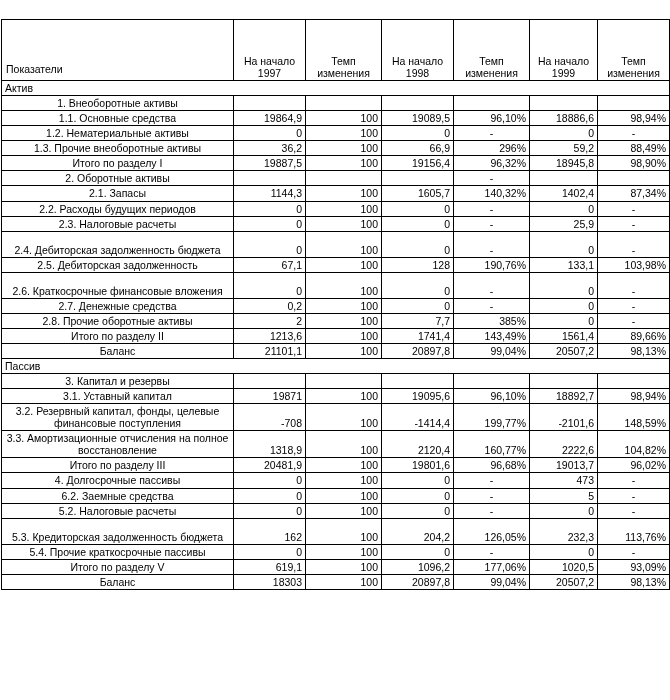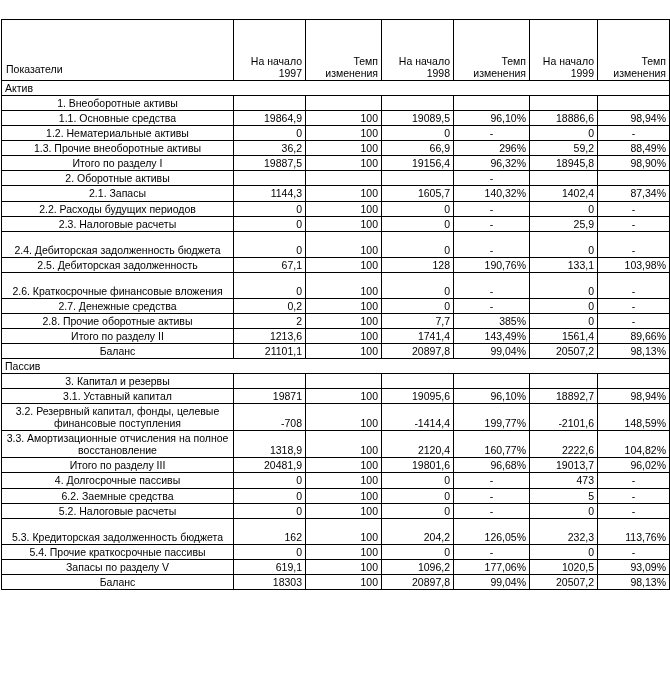--- a/index.html
+++ b/index.html
@@ -30,21 +30,21 @@
   
   col.c0 { width: 232px; }
   col.c1 { width: 72px; }
   col.c2 { width: 76px; }
   col.c3 { width: 72px; }
   col.c4 { width: 76px; }
   col.c5 { width: 68px; }
   col.c6 { width: 72px; }
 
   thead td {
-    text-align: right;
+    text-align: center;
     font-weight: bold;
     vertical-align: middle;
     padding: 3px 2px;
     height: 54px;
   }
   thead td.head-label {
     text-align: left;
     padding-left: 4px;
     vertical-align: bottom;
     padding-bottom: 5px;
@@ -327,21 +327,21 @@
       <tr>
         <td class="name">5.4. Прочие краткосрочные пассивы</td>
         <td class="num">0</td>
         <td class="num">100</td>
         <td class="num">0</td>
         <td class="dash">-</td>
         <td class="num">0</td>
         <td class="dash">-</td>
       </tr>
       <tr>
-        <td class="name">Запасы по разделу V</td>
+        <td class="name">Итого по разделу V</td>
         <td class="num">619,1</td>
         <td class="num">100</td>
         <td class="num">1096,2</td>
         <td class="num">177,06%</td>
         <td class="num">1020,5</td>
         <td class="num">93,09%</td>
       </tr>
       <tr>
         <td class="name">Баланс</td>
         <td class="num">18303</td>

